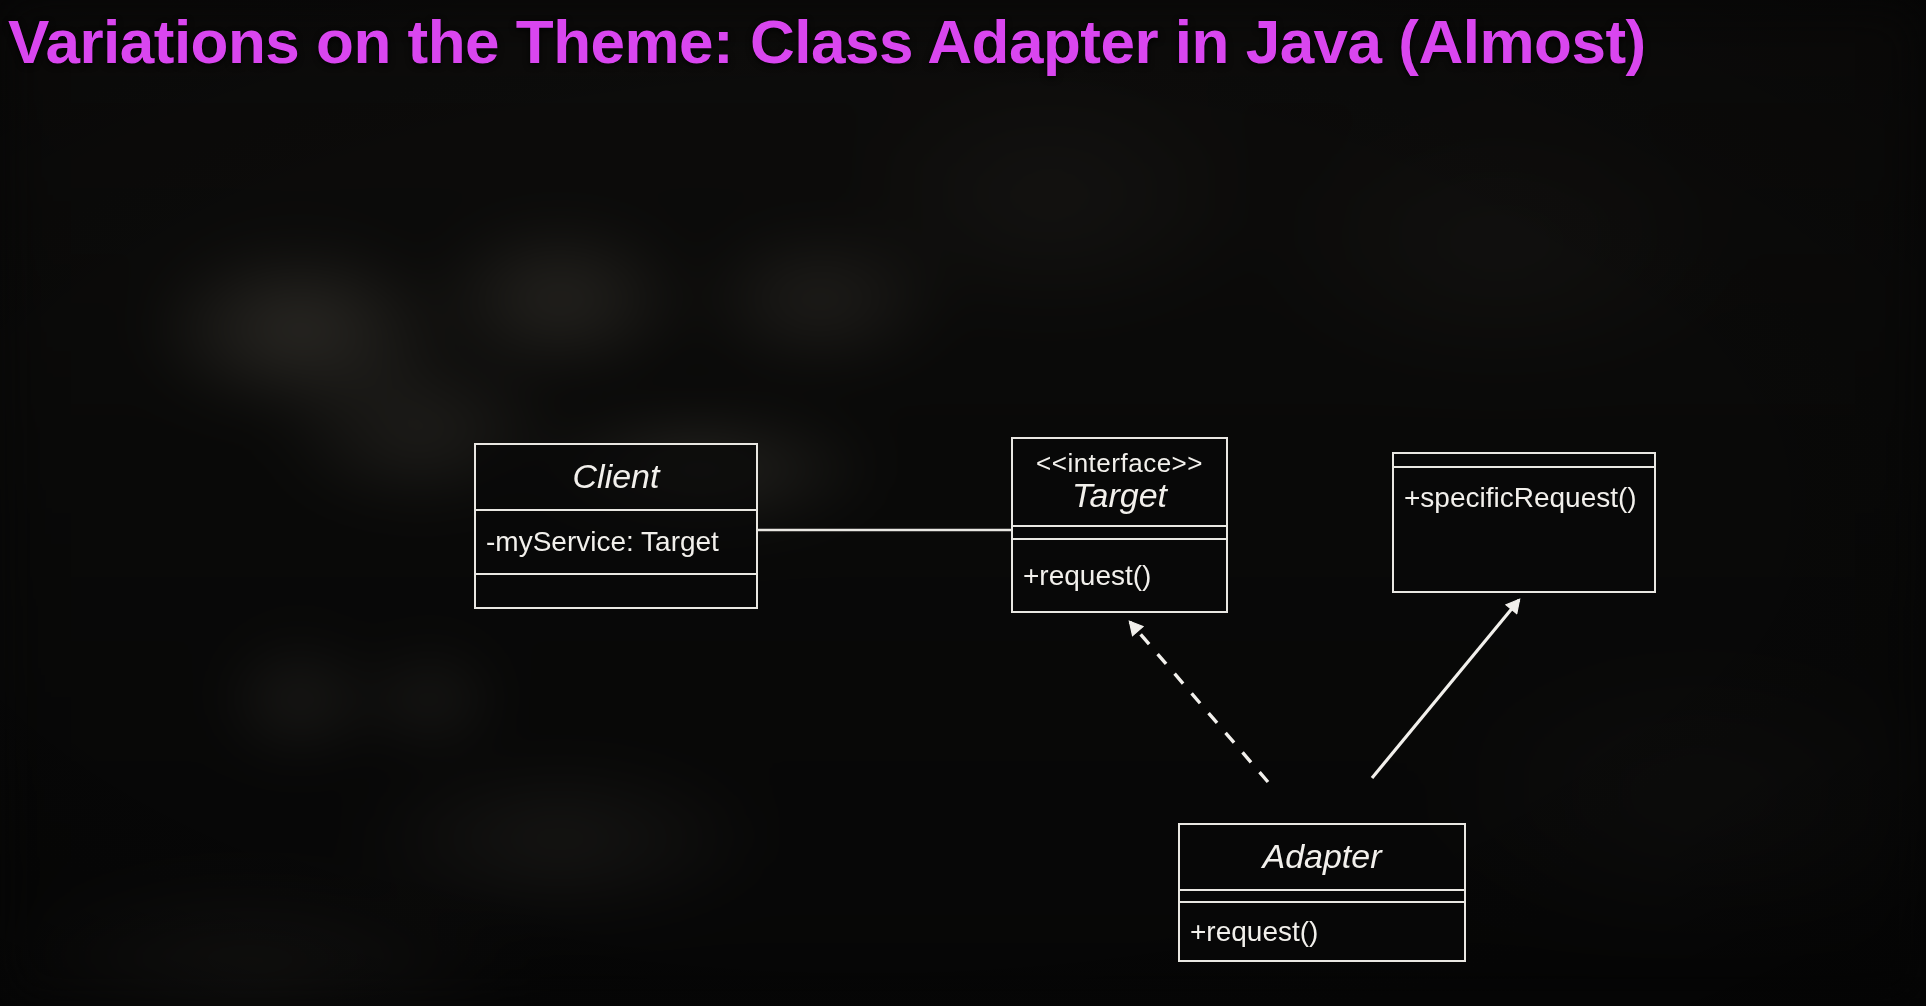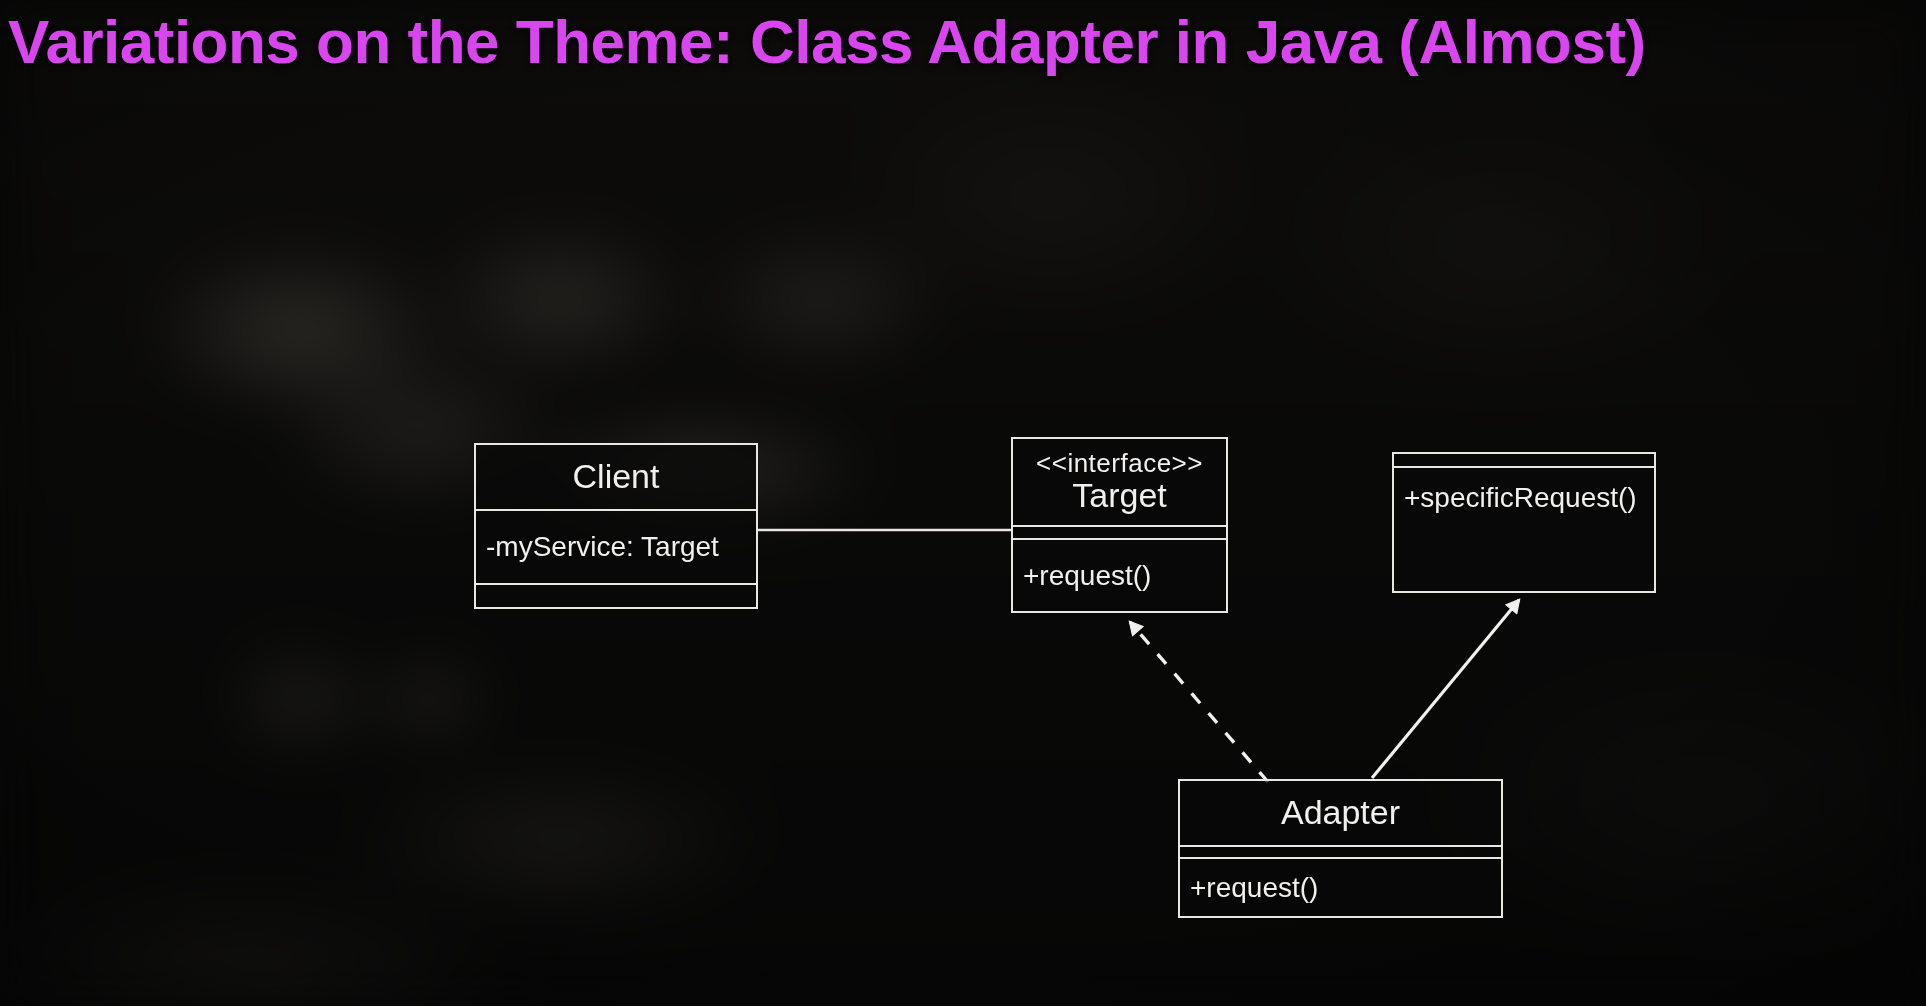--- a/index.html
+++ b/index.html
@@ -82,20 +82,21 @@
     text-align: center;
   }
   .c-name .stereotype {
     font-size: 26px;
     line-height: 1.05;
     letter-spacing: 0.5px;
   }
   .c-name .classname {
     font-size: 34px;
     line-height: 1.1;
+    font-style: italic;
   }
   .c-members {
     padding-left: 10px;
     font-size: 28px;
   }
   .c-empty { }
 
   
   #connectors {
     position: absolute;
@@ -124,21 +125,21 @@
 
     <line x1="1268" y1="782" x2="1130" y2="622" stroke="#f2f0ec" stroke-width="3.4" stroke-dasharray="13 13" marker-end="url(#tri-open)"></line>
 
     <line x1="1372" y1="778" x2="1519" y2="600" stroke="#f2f0ec" stroke-width="3.2" marker-end="url(#tri-open)"></line>
   </svg>
 
   <div class="uml-box" style="left:474px; top:443px; width:284px; height:166px;">
     <div class="compartment c-name" style="height:64px;">
       <div class="classname">Client</div>
     </div>
-    <div class="compartment c-members" style="height:74px;">
+    <div class="compartment c-members" style="height:64px;">
       <span>-myService: Target</span>
     </div>
     <div class="compartment c-empty" style="height:44px;"></div>
   </div>
 
   <div class="uml-box" style="left:1011px; top:437px; width:217px; height:176px;">
     <div class="compartment c-name" style="height:86px;">
       <div class="stereotype">&lt;&lt;interface&gt;&gt;</div>
       <div class="classname">Target</div>
     </div>
@@ -148,21 +149,21 @@
     </div>
   </div>
 
   <div class="uml-box" style="left:1392px; top:452px; width:264px; height:141px;">
     <div class="compartment c-empty" style="height:12px;"></div>
     <div class="compartment c-members" style="height:61px;">
       <span>+specificRequest()</span>
     </div>
   </div>
 
-  <div class="uml-box" style="left:1178px; top:779px; width:325px; height:139px;">
+  <div class="uml-box" style="left:1178px; top:823px; width:288px; height:139px;">
     <div class="compartment c-name" style="height:64px;">
       <div class="classname">Adapter</div>
     </div>
     <div class="compartment c-empty" style="height:12px;"></div>
     <div class="compartment c-members" style="height:59px;">
       <span>+request()</span>
     </div>
   </div>
 
 </div>

